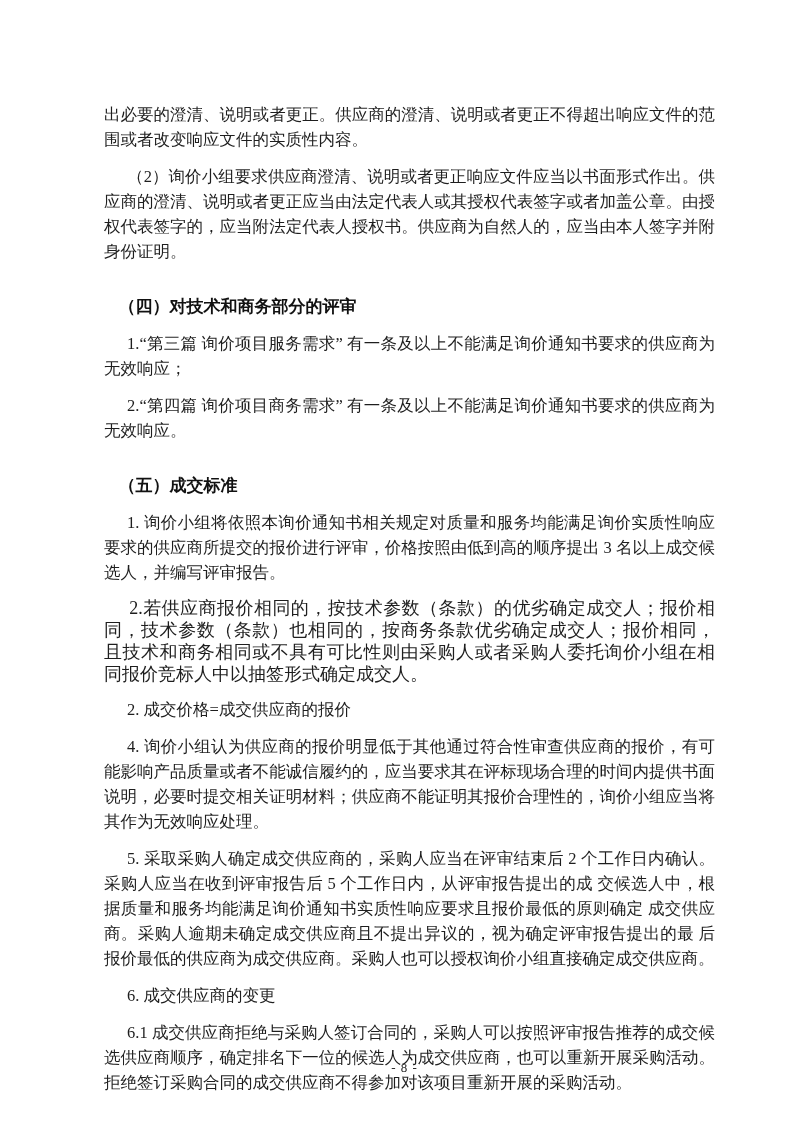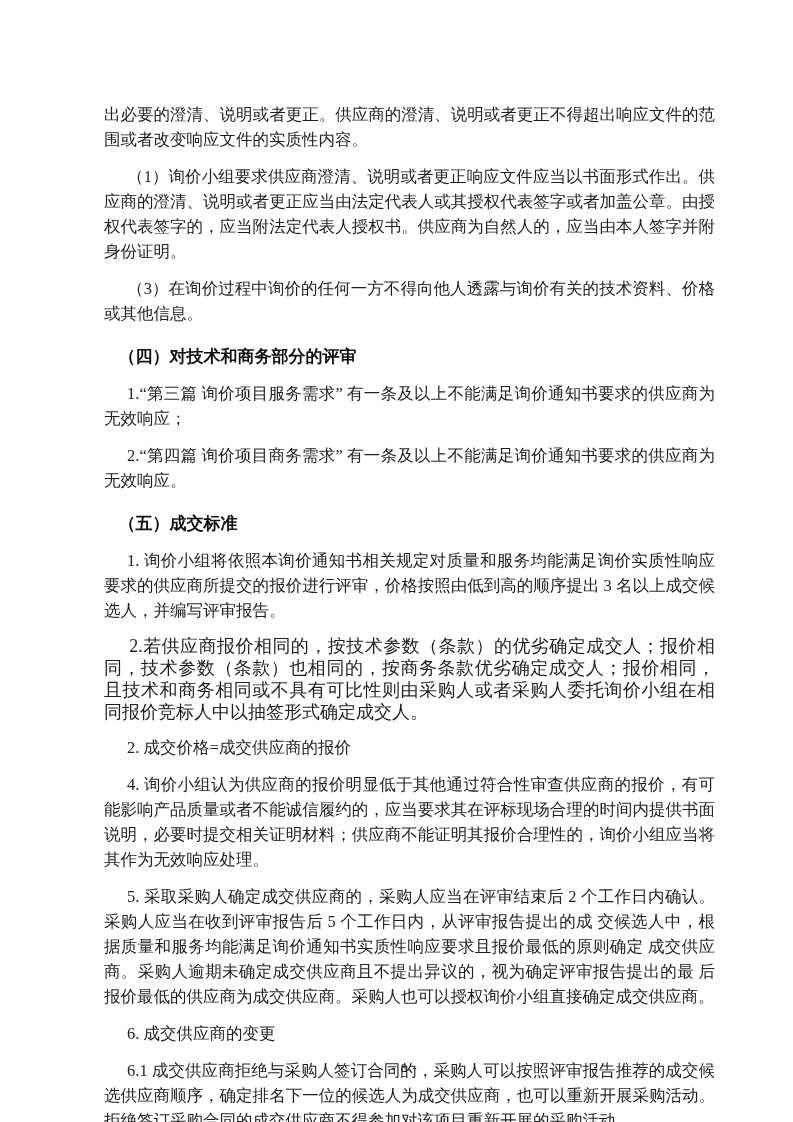--- a/index.html
+++ b/index.html
@@ -32,42 +32,41 @@
     font-size: 18px;
     line-height: 22px;
   }
   p.heading {
     font-family: "Liberation Sans", "DejaVu Sans", sans-serif;
     font-weight: 700;
     font-size: 17px;
     line-height: 25px;
     text-indent: 0.85em;
     text-align: left;
-    margin: 10px 0 4px 0;
+    margin: 22px 0 4px 0;
     color: #111111;
   }
   .footer {
     position: absolute;
     left: 0;
     top: 1048px;
     width: 100%;
     text-align: center;
     font-size: 13px;
     letter-spacing: 1px;
     color: #1e1e1e;
   }
 </style>
 </head>
 <body>
 
 <div class="page">
   <div class="content">
     <p class="body noindent">出必要的澄清、说明或者更正。供应商的澄清、说明或者更正不得超出响应文件的范围或者改变响应文件的实质性内容。</p>
-    <p class="body indent">（1）询价小组要求供应商澄清、说明或者更正响应文件应当以书面形式作出。供应商的澄清、说明或者更正应当由法定代表人或其授权代表签字或者加盖公章。由授权代表签字的，应当附法定代表人授权书。供应商为自然人的，应当由本人签字并附身份证明。</p>
-    <p class="body indent">（3）在询价过程中询价的任何一方不得向他人透露与询价有关的技术资料、价格或其他信息。</p>
+    <p class="body indent">（2）询价小组要求供应商澄清、说明或者更正响应文件应当以书面形式作出。供应商的澄清、说明或者更正应当由法定代表人或其授权代表签字或者加盖公章。由授权代表签字的，应当附法定代表人授权书。供应商为自然人的，应当由本人签字并附身份证明。</p>
     <p class="body heading">（四）对技术和商务部分的评审</p>
     <p class="body indent">1.“第三篇 询价项目服务需求” 有一条及以上不能满足询价通知书要求的供应商为无效响应；</p>
     <p class="body indent">2.“第四篇 询价项目商务需求” 有一条及以上不能满足询价通知书要求的供应商为无效响应。</p>
     <p class="body heading">（五）成交标准</p>
     <p class="body indent">1. 询价小组将依照本询价通知书相关规定对质量和服务均能满足询价实质性响应要求的供应商所提交的报价进行评审，价格按照由低到高的顺序提出 3 名以上成交候选人，并编写评审报告。</p>
     <p class="body indent small">2.若供应商报价相同的，按技术参数（条款）的优劣确定成交人；报价相同，技术参数（条款）也相同的，按商务条款优劣确定成交人；报价相同，且技术和商务相同或不具有可比性则由采购人或者采购人委托询价小组在相同报价竞标人中以抽签形式确定成交人。</p>
     <p class="body indent">2. 成交价格=成交供应商的报价</p>
     <p class="body indent">4. 询价小组认为供应商的报价明显低于其他通过符合性审查供应商的报价，有可能影响产品质量或者不能诚信履约的，应当要求其在评标现场合理的时间内提供书面说明，必要时提交相关证明材料；供应商不能证明其报价合理性的，询价小组应当将其作为无效响应处理。</p>
     <p class="body indent">5. 采取采购人确定成交供应商的，采购人应当在评审结束后 2 个工作日内确认。采购人应当在收到评审报告后 5 个工作日内，从评审报告提出的成 交候选人中，根据质量和服务均能满足询价通知书实质性响应要求且报价最低的原则确定 成交供应商。采购人逾期未确定成交供应商且不提出异议的，视为确定评审报告提出的最 后报价最低的供应商为成交供应商。采购人也可以授权询价小组直接确定成交供应商。</p>
     <p class="body indent">6. 成交供应商的变更</p>

